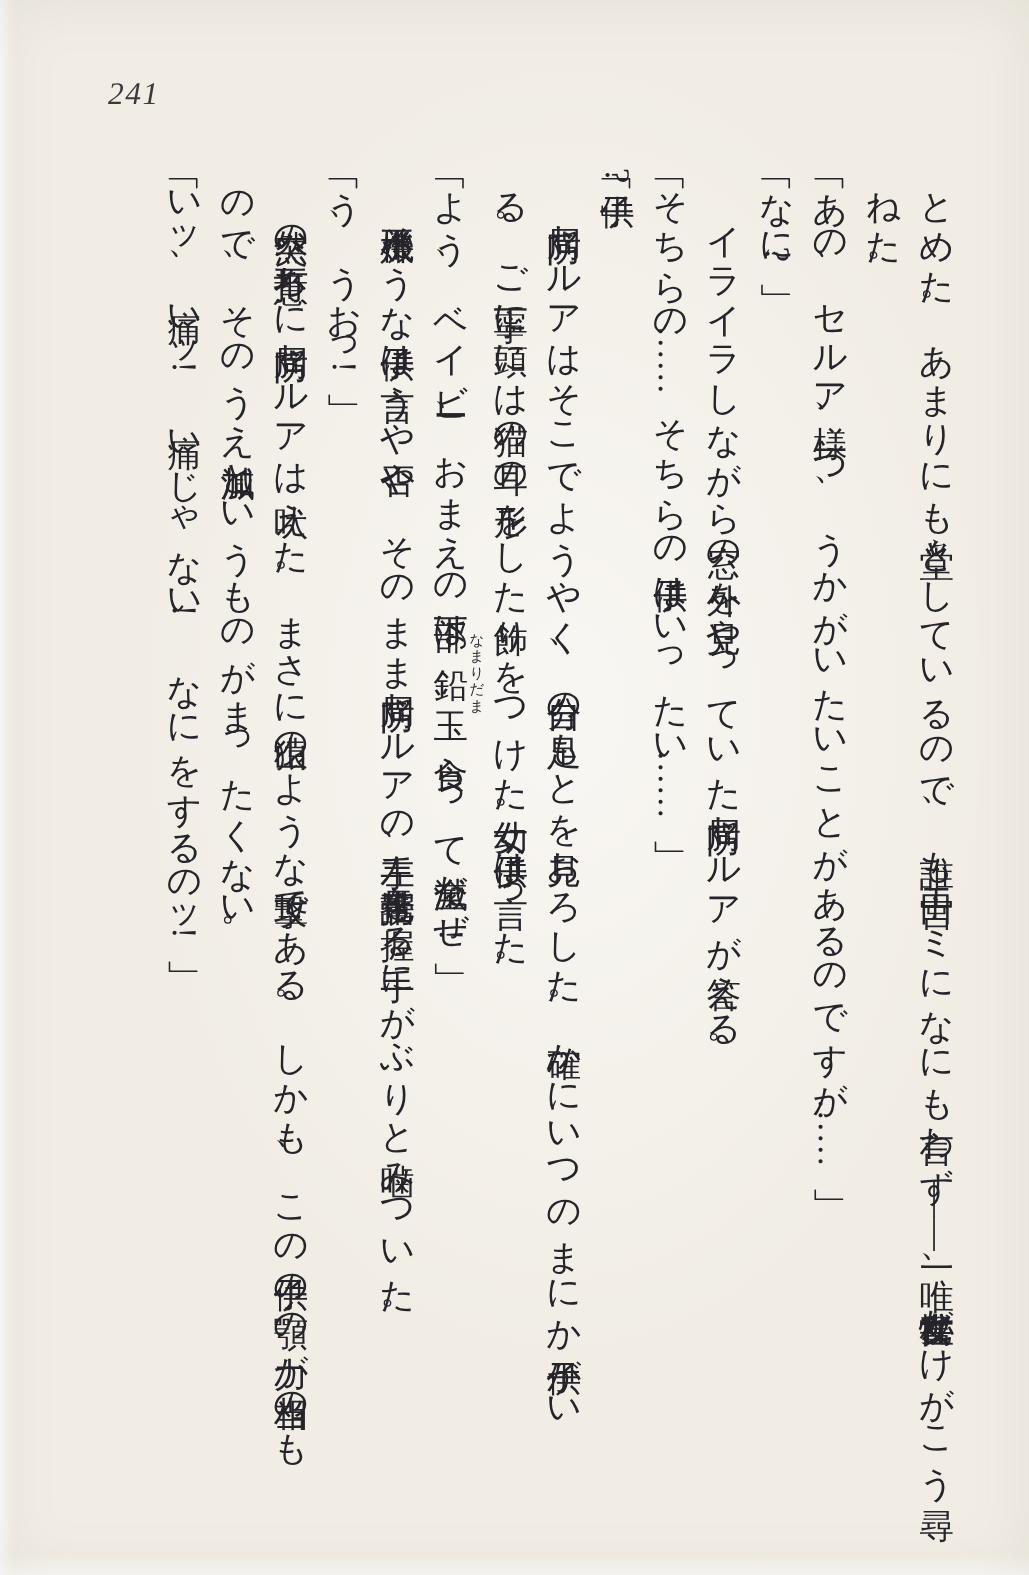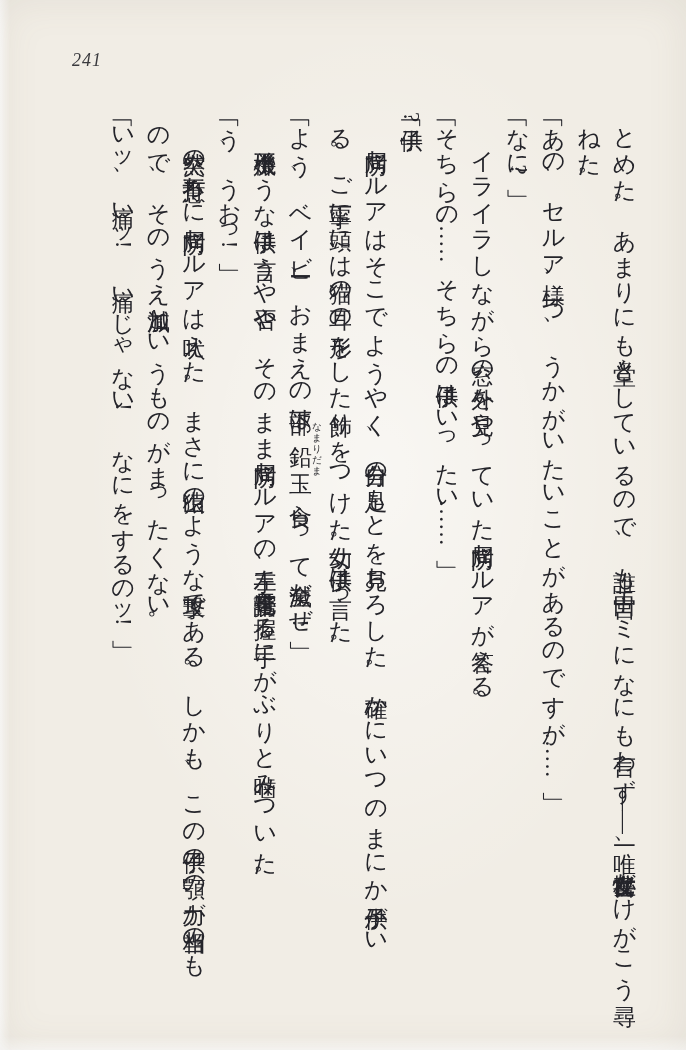--- a/index.html
+++ b/index.html
@@ -13,21 +13,21 @@
     width:686px;height:1050px;
     background:var(--page-bg,#f1ede5);
     background-image:radial-gradient(ellipse at 55% 45%, rgba(255,255,255,.55) 0%, rgba(255,255,255,0) 55%),
                      linear-gradient(to right, rgba(255,255,255,.8) 0px, rgba(255,255,255,0) 10px),
                      linear-gradient(to top, rgba(255,255,255,.7) 0px, rgba(255,255,255,0) 14px);
     box-shadow:inset 0 0 40px rgba(120,110,90,.10);
   }
   .page-number{
     position:absolute;
     left:72px;top:50px;
-    font-size:18px;
+    font-size:21px;
     font-style:italic;
     letter-spacing:1px;
     color:#3a3a3e;
   }
   .text-block{
     position:absolute;
     top:112px;
     right:44px;
     height:878px;
     writing-mode:vertical-rl;

